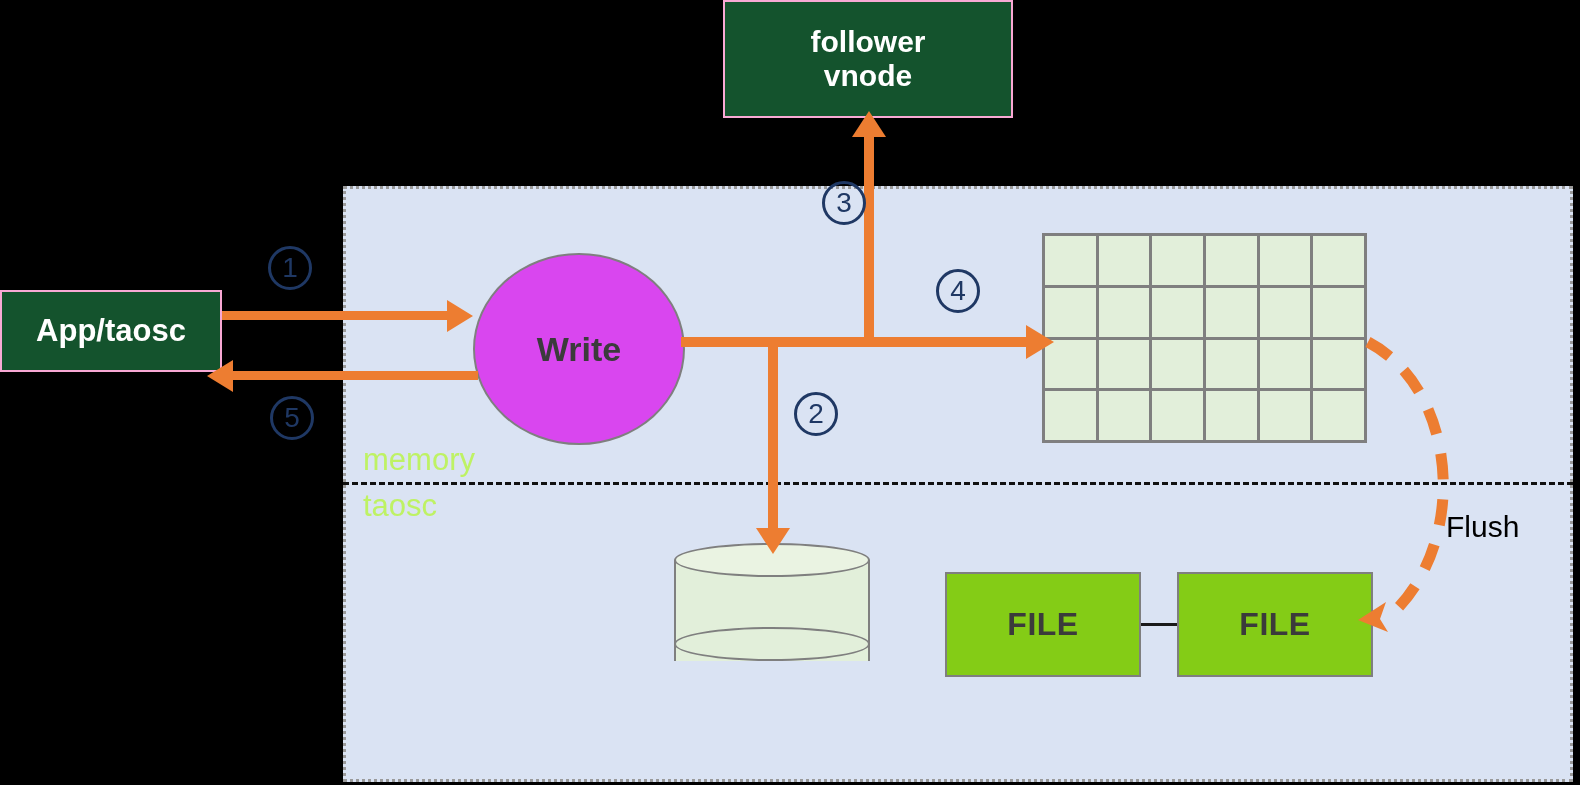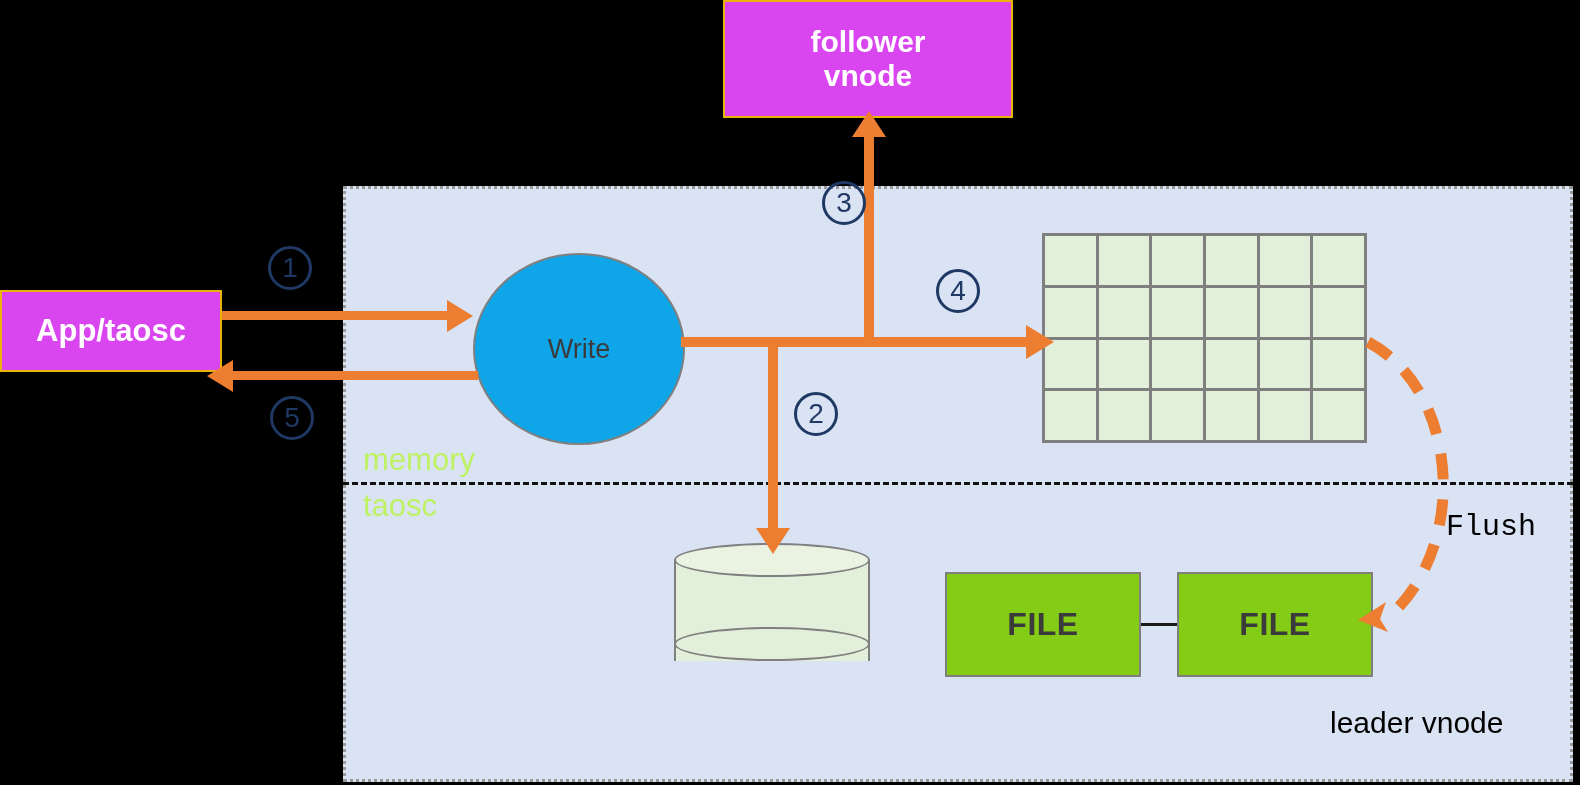--- a/index.html
+++ b/index.html
@@ -16,45 +16,45 @@
     position:absolute;
     left:343px;top:186px;
     width:1230px;height:596px;
     background:#DAE3F3;
     border:3px dotted #9a9a9a;
     box-sizing:border-box;
   }
   
   .blue-box{
     position:absolute;
-    background:#d946ef;
-    border:2px solid #eab308;
+    background:#14532d;
+    border:2px solid #f9a8d4;
     box-sizing:border-box;
     color:#ffffff;
     font-weight:bold;
     display:flex;
     align-items:center;
     justify-content:center;
     text-align:center;
     line-height:1.12;
     white-space:pre-line;
   }
   #app-taosc-box{left:0px;top:290px;width:222px;height:82px;font-size:31px;}
   #follower-vnode-box{left:723px;top:0px;width:290px;height:118px;font-size:30px;}
 
   
   #write-ellipse{
     position:absolute;
     left:473px;top:253px;width:212px;height:192px;
-    background:#0ea5e9;
+    background:#d946ef;
     border:2px solid #7F7F7F;
     border-radius:50%;
     box-sizing:border-box;
     display:flex;align-items:center;justify-content:center;
-    font-size:27px;font-weight:normal;color:#3b3b3b;
+    font-size:34px;font-weight:bold;color:#3b3b3b;
   }
 
   
   #memtable-grid{
     position:absolute;
     left:1042px;top:233px;
     width:325px;height:210px;
     display:grid;
     grid-template-columns:repeat(6,1fr);
     grid-template-rows:repeat(4,1fr);
@@ -110,21 +110,21 @@
   }
   .md-label{position:absolute;font-size:31px;color:#bef264;}
   #memory-label{left:363px;top:442px;}
   #disk-label{left:363px;top:488px;}
 
   
   #leader-vnode-label{
     position:absolute;left:1330px;top:706px;font-size:30px;color:#000;
   }
   #flush-label{
-    position:absolute;left:1446px;top:510px;font-size:30px;color:#000;font-family:Liberation Mono, monospace;
+    position:absolute;left:1446px;top:510px;font-size:30px;color:#000;
   }
 
   
   .oline{position:absolute;background:#ED7D31;}
   .ohead{position:absolute;width:0;height:0;}
   
   #arrow1-line{left:222px;top:311px;width:228px;height:9px;}
   #arrow1-head{left:447px;top:300px;border-top:16px solid transparent;border-bottom:16px solid transparent;border-left:26px solid #ED7D31;}
   
   #arrow5-line{left:230px;top:371px;width:248px;height:9px;}
@@ -203,21 +203,20 @@
   <div id="wal-cylinder">
     <div class="body"></div>
     <div class="bottom"></div>
     <div class="top"></div>
   </div>
 
   <div class="file-box" id="file-box-1">FILE</div>
   <div id="file-link-line"></div>
   <div class="file-box" id="file-box-2">FILE</div>
 
-  <div id="leader-vnode-label">leader vnode</div>
 
   <div class="oline" id="arrow1-line"></div>
   <div class="ohead" id="arrow1-head"></div>
 
   <div class="oline" id="arrow5-line"></div>
   <div class="ohead" id="arrow5-head"></div>
 
   <div class="oline" id="trunk-line"></div>
   <div class="ohead" id="arrow4-head"></div>
 

